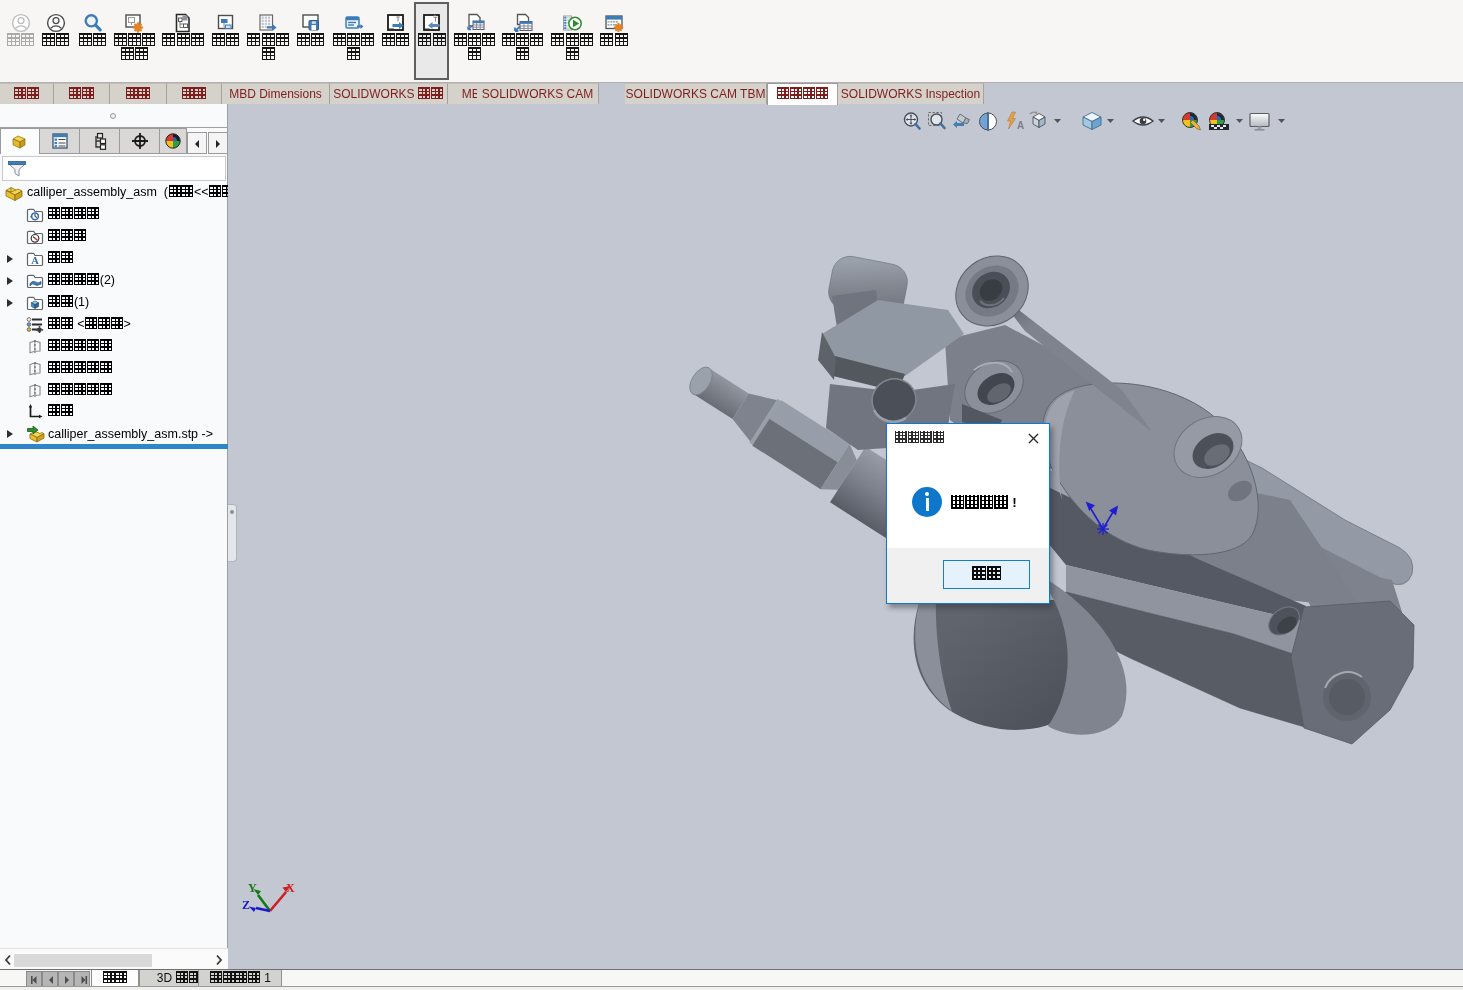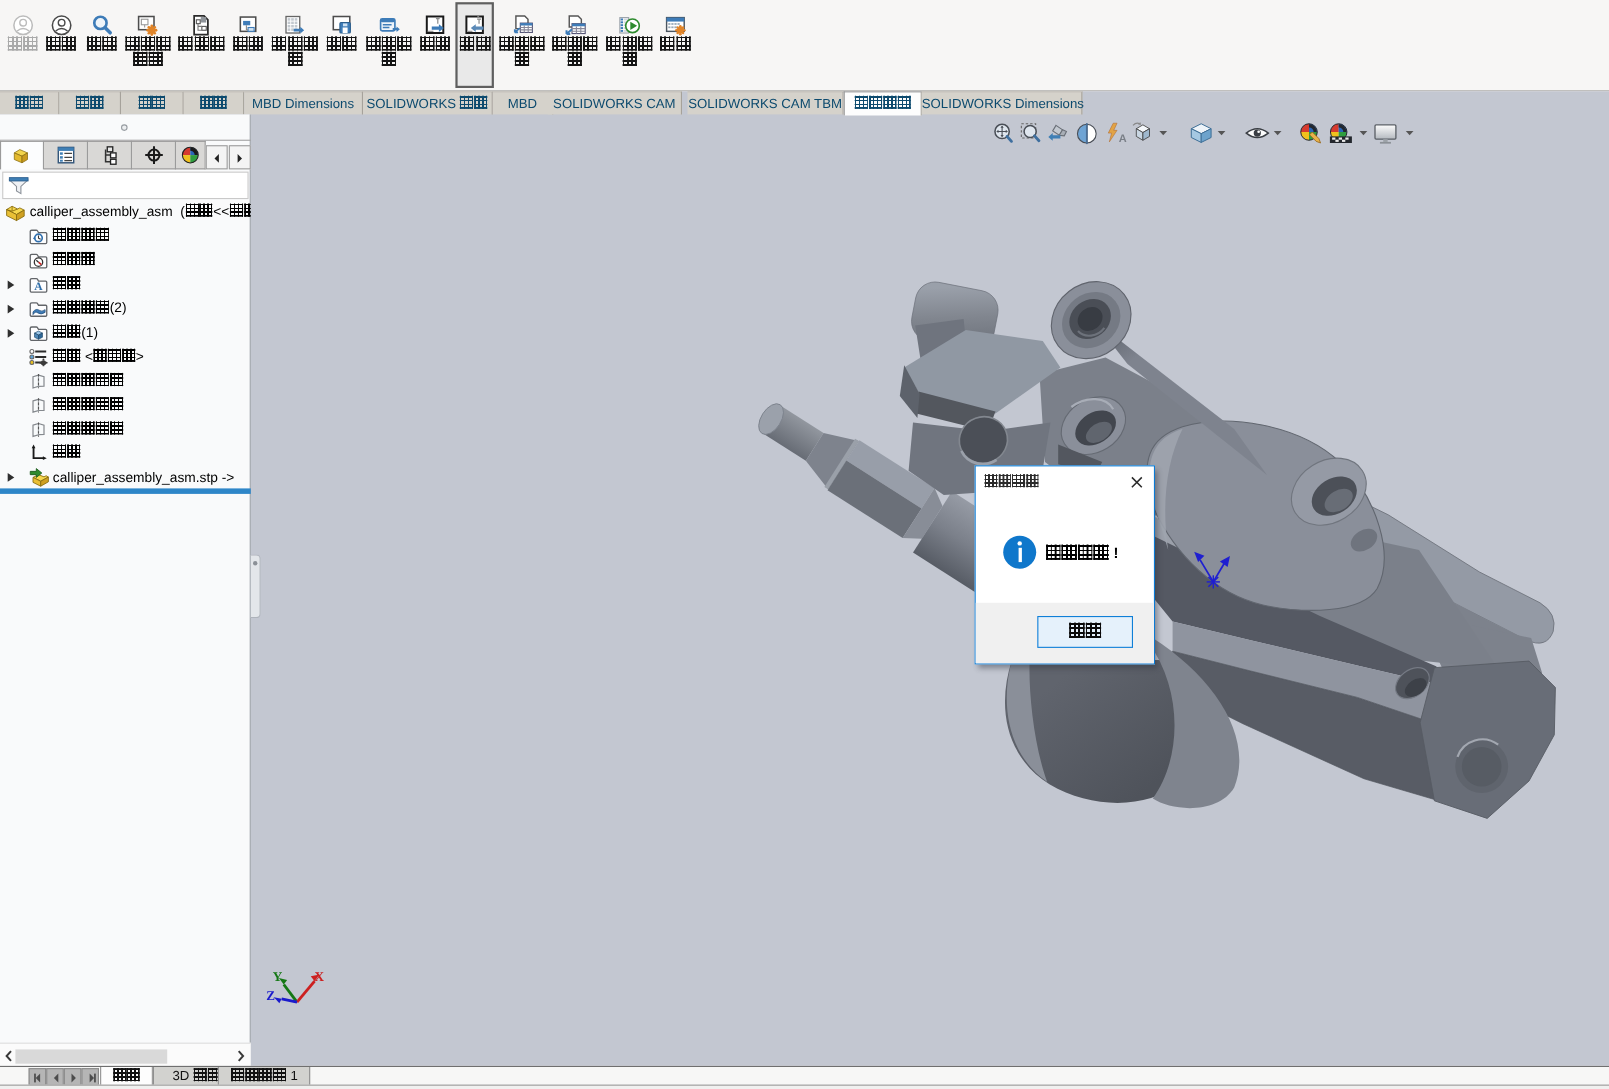--- a/index.html
+++ b/index.html
@@ -8,21 +8,21 @@
 background:repeating-linear-gradient(90deg,currentColor 0 .115em,transparent .115em .30em),
 repeating-linear-gradient(0deg,currentColor 0 .115em,transparent .115em .285em)}
 
 #toolbar{left:0;top:0;width:1463px;height:83px;background:#f7f6f5;border-bottom:1px solid #b2b1b0}
 .ti{position:absolute;top:33px;width:60px;text-align:center;font-size:13px;line-height:12.5px;color:#141414}
 .ti.gray{color:#a9a9a9}
 .tico{position:absolute;top:13px;width:20px;height:20px}
 #impbox{left:414px;top:2px;width:35px;height:78px;background:#e9e9e9;border:2px solid #5f5f5f}
 
 .ctab{position:absolute;top:83px;height:21px;background:#d5d2cb;border-right:1px solid #a6a29b;border-top:1px solid #c2bfb8;
-font-size:12px;line-height:20px;text-align:center;color:#0c4a6e;white-space:nowrap}
+font-size:12px;line-height:20px;text-align:center;color:#7f1d1d;white-space:nowrap}
 .ctab.on{background:#fdfdfd;height:22px;border-top:1px solid #9a9a9a;border-left:1px solid #9a9a9a}
 
 #vp{left:0;top:83px;width:1463px;height:886px;background:#c3c7d1}
 
 #panel{left:0;top:104px;width:228px;height:844px;background:#f9fafb;border-right:1px solid #9aa0a6}
 .ptab{position:absolute;top:24px;height:26px;background:#d9d8d6;border:1px solid #9b9b9b;border-left:none}
 .ptab.on{background:#fcfdfe;border-bottom:none;border-left:1px solid #9b9b9b}
 .trow{position:absolute;left:0;width:228px;height:21px;font-size:12.5px;line-height:21px;color:#000;white-space:nowrap;overflow:hidden}
 .trow .z{font-size:12px}
 .exp{position:absolute;left:7px;top:7px;width:0;height:0;border-left:6px solid #2f2f2f;border-top:4px solid transparent;border-bottom:4px solid transparent}
@@ -197,24 +197,24 @@
 <div class="ti" style="left:584.0px"><span class="z"></span><span class="z"></span></div>
 </div>
 <div id="vp" class="ab"></div>
 <div class="ctab" style="left:0px;width:54px"><span class="z"></span><span class="z"></span></div>
 <div class="ctab" style="left:54px;width:56px"><span class="z"></span><span class="z"></span></div>
 <div class="ctab" style="left:110px;width:57px"><span class="z"></span><span class="z"></span></div>
 <div class="ctab" style="left:167px;width:55px"><span class="z"></span><span class="z"></span></div>
 <div class="ctab" style="left:222px;width:108px">MBD Dimensions</div>
 <div class="ctab" style="left:330px;width:118px">SOLIDWORKS <span class="z"></span><span class="z"></span></div>
 <div class="ctab" style="left:448px;width:55px">MBD</div>
-<div class="ctab" style="left:498px;width:122px">SOLIDWORKS CAM</div>
+<div class="ctab" style="left:477px;width:122px">SOLIDWORKS CAM</div>
 <div class="ctab" style="left:625px;width:142px">SOLIDWORKS CAM TBM</div>
 <div class="ctab on" style="left:767px;width:71px"><span class="z"></span><span class="z"></span><span class="z"></span><span class="z"></span></div>
-<div class="ctab" style="left:838px;width:146px">SOLIDWORKS Dimensions</div>
+<div class="ctab" style="left:838px;width:146px">SOLIDWORKS Inspection</div>
 <div id="panel" class="ab">
 <div class="ab" style="left:110px;top:9px;width:6px;height:6px;border-radius:50%;border:1px solid #979ca1;background:#eceef0"></div>
 <div class="ab" style="left:0;top:23px;width:228px;height:1px;background:#a2a2a2"></div>
 <div class="ptab on" style="left:0px;width:40px;text-align:center;padding-top:3px;overflow:hidden"><svg width="20" height="18" viewBox="0 0 20 18">
         <path d="M3,7 L8,4 L15,7 L10,10 Z" fill="#f2d44c" stroke="#8a6d10" stroke-width=".7"></path>
         <path d="M3,7 L10,10 L10,16 L3,13 Z" fill="#e3b92e" stroke="#8a6d10" stroke-width=".7"></path>
         <path d="M10,10 L15,7 L15,13 L10,16 Z" fill="#c99a1f" stroke="#8a6d10" stroke-width=".7"></path>
       </svg></div>
 <div class="ptab" style="left:40px;width:40px;text-align:center;padding-top:3px;overflow:hidden"><svg width="18" height="18" viewBox="0 0 18 18">
         <rect x="2" y="2" width="14" height="14" fill="#fff" stroke="#33567a" stroke-width="1.3"></rect>

